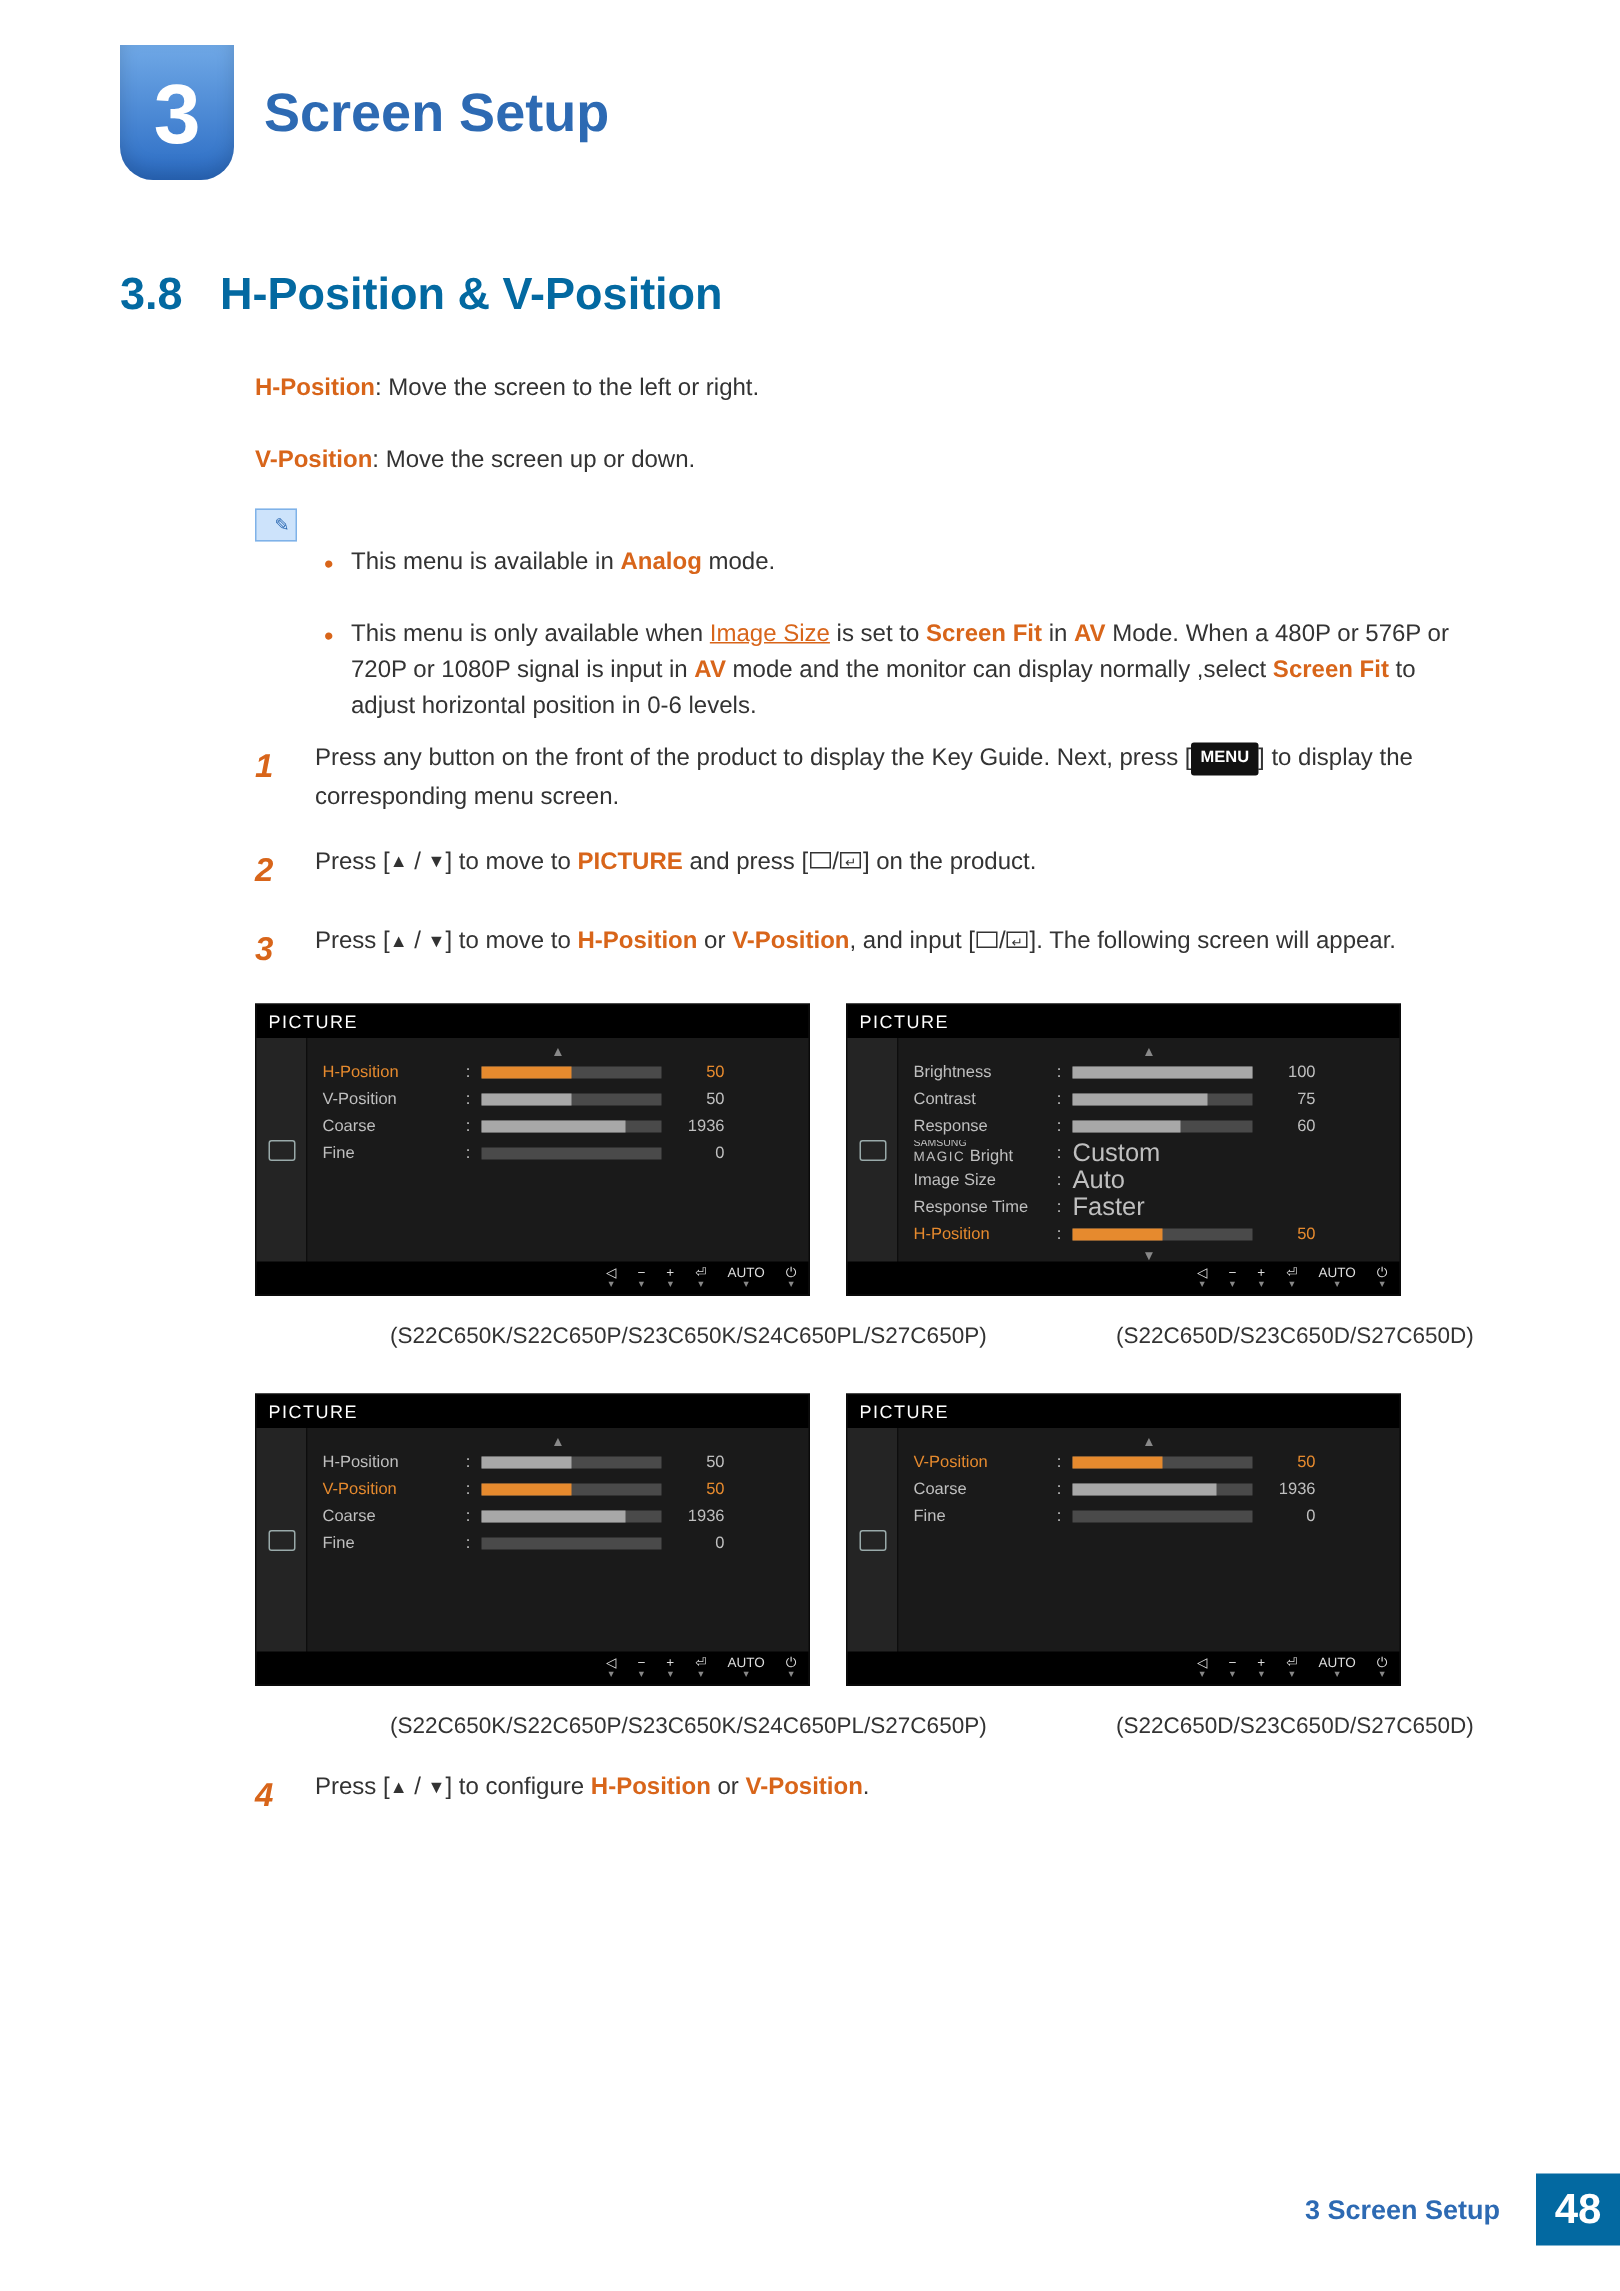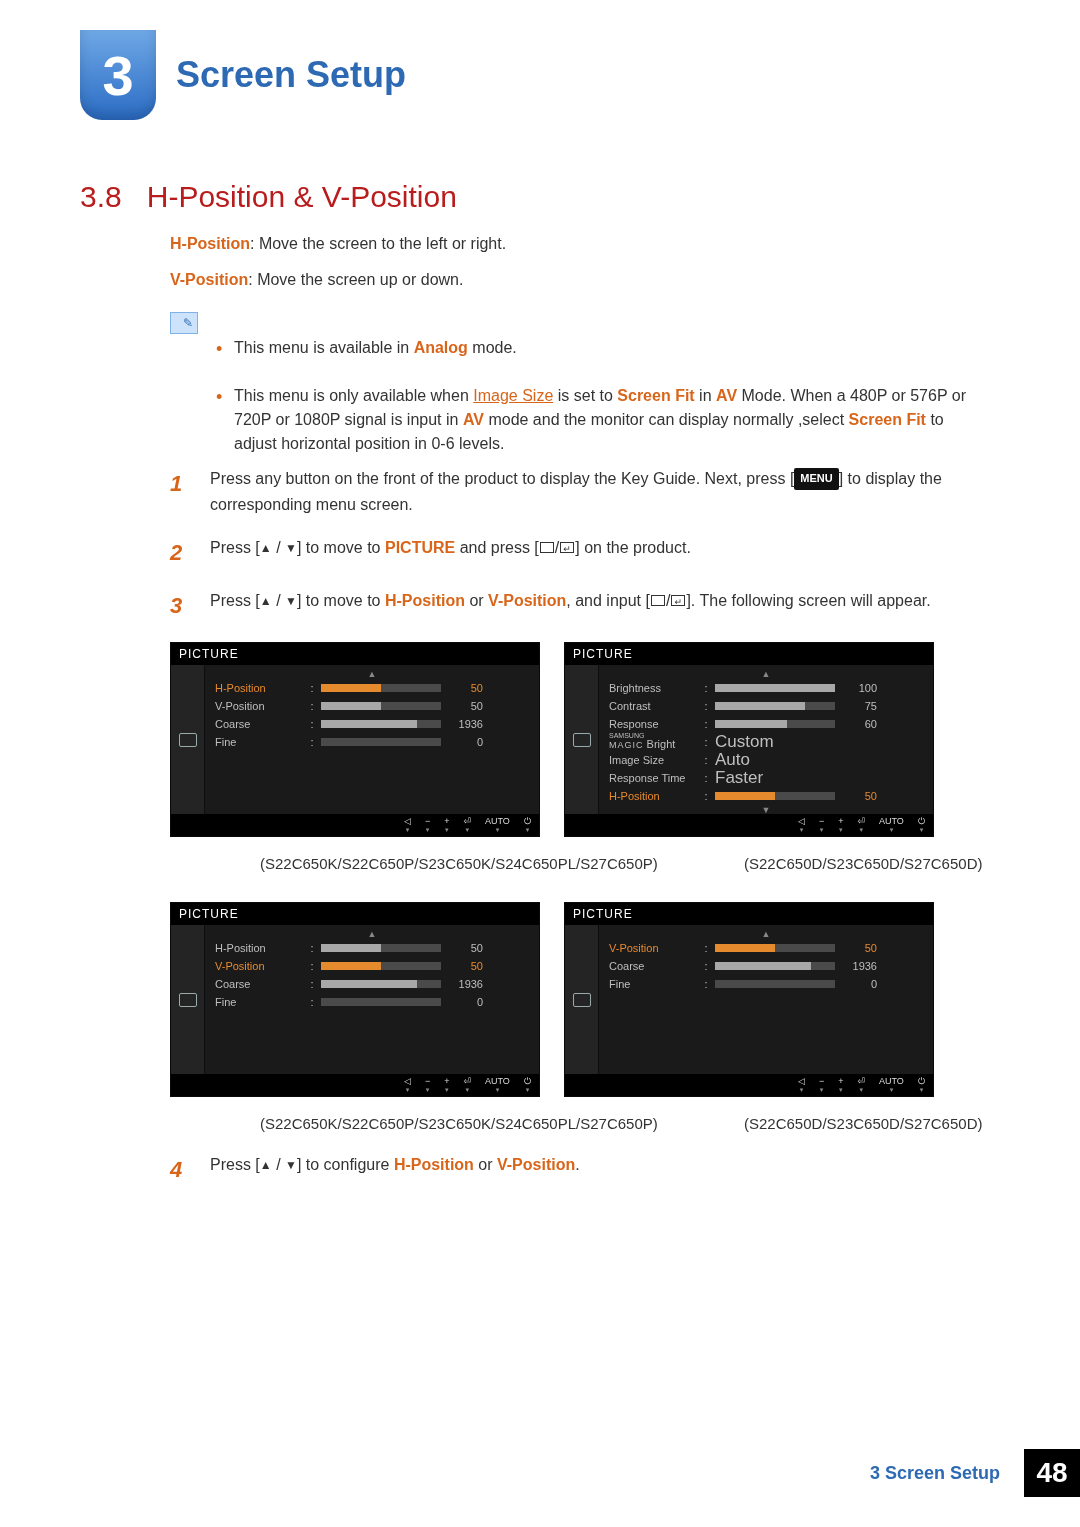--- a/index.html
+++ b/index.html
@@ -19,24 +19,24 @@
   .chapnum {
     width: 76px; height: 90px;
     background: linear-gradient(#6fa8e6, #2b6cc4);
     border-radius: 0 0 22px 22px;
     color: #fff; font-size: 56px; font-weight: bold;
     display: flex; align-items: center; justify-content: center;
     box-shadow: inset 0 -6px 12px rgba(0,0,0,.15);
   }
   .chaptitle { color: #2d6ab3; font-size: 36px; font-weight: 600; }
 
-  .h2 { color: #b91c1c; font-size: 30px; font-weight: 400; margin: 18px 0; }
+  .h2 { color: #0369a1; font-size: 30px; font-weight: 700; margin: 33px 0; }
   .h3 { color: #2d6ab3; font-size: 22px; font-weight: 600; margin: 40px 0 20px 90px; }
 
-  .para { margin: 12px 0 12px 90px; line-height: 1.5; }
+  .para { margin: 24px 0 12px 90px; line-height: 1.5; }
   .orange { color: #d8651a; font-weight: 600; }
   .orange-link { color: #d8651a; text-decoration: underline; }
 
   .notebox { display: flex; gap: 18px; margin: 20px 0 0 90px; }
   .noteicon {
     width: 28px; height: 22px;
     background: #cde3fb; border:1px solid #7fb2e8;
     display:flex; align-items:center; justify-content:flex-end;
     padding-right:4px; font-size:12px; color:#2d6ab3;
     flex: 0 0 28px;
@@ -113,21 +113,21 @@
   .magic small { font-size:7px; letter-spacing:0; display:block; line-height:.8; }
 
   
   .footer {
     position:absolute; bottom:30px; right:0; left:0;
     display:flex; justify-content:flex-end; align-items:center;
     padding-right:0;
   }
   .footlabel { color:#2d6ab3; font-weight:600; margin-right:24px; font-size:18px; }
   .pagenum {
-    width:56px; height:48px; background:#000000; color:#fff;
+    width:56px; height:48px; background:#0369a1; color:#fff;
     display:flex; align-items:center; justify-content:center;
     font-size:28px; font-weight:700;
   }
 </style>
 </head>
 <body>
 
 <div class="page">
   <div class="hdr">
     <div class="chapnum">3</div>

